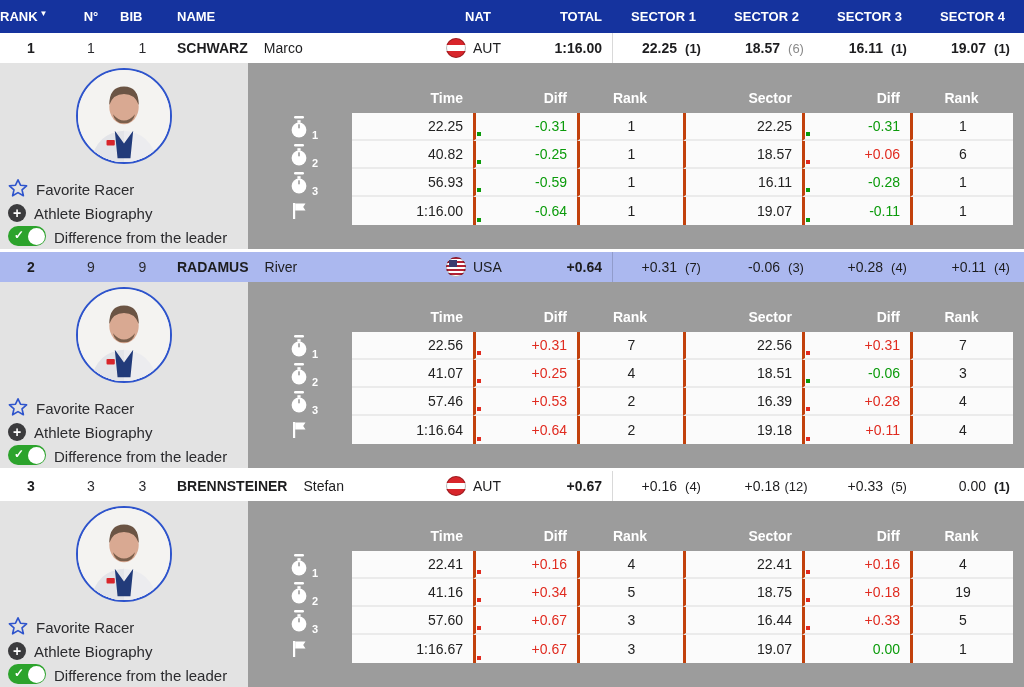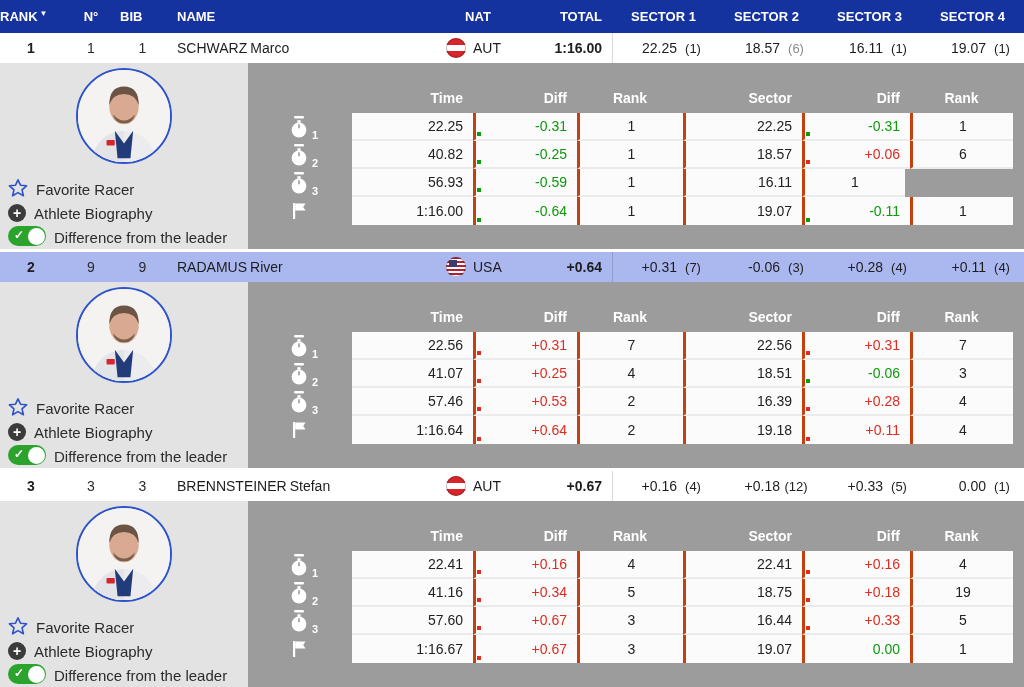--- a/index.html
+++ b/index.html
@@ -23,28 +23,28 @@
   .h-sec{width:103px;text-align:center}
   .sort{font-size:8px;vertical-align:super;margin-left:2px}
 
   
   .srow{display:flex;height:30px;align-items:center;background:#fff;cursor:pointer}
   .srow.sel{background:var(--sel)}
   .c-rank{width:62px;text-align:center;font-weight:700}
   .c-no{width:58px;text-align:center;color:#2a2a2e}
   .c-bib{width:45px;text-align:center;color:#2a2a2e}
   .c-name{flex:1;padding-left:12px;white-space:nowrap}
-  .c-name .first{margin-left:3px}
+  .c-name .first{margin-left:16px}
   .c-nat{width:92px;display:flex;align-items:center;gap:7px;justify-content:flex-start;padding-left:14px}
   .c-total{width:88px;text-align:right;padding-right:10px;font-weight:700}
   .c-sec{width:103px;display:flex;justify-content:flex-end;align-items:center;padding-right:6px}
   .c-sec.first{border-left:1px solid rgba(0,0,0,.15);height:100%}
   .sv{text-align:right}
   .sr{width:32px;text-align:center;font-size:13px}
-  .b{font-weight:400}
+  .b{font-weight:700}
   .g{color:#8a8a8a}
 
   
   .flagc{width:20px;height:20px;border-radius:50%;flex:0 0 auto;position:relative;
          box-shadow:inset 0 0 0 1px rgba(0,0,0,.28)}
   .flagc.aut{background:linear-gradient(#D8252B 0 34%,#fff 34% 66%,#D8252B 66% 100%)}
   .flagc.usa{background:repeating-linear-gradient(#B22234 0 2px,#fff 2px 4px);overflow:hidden;border-radius:50%}
   .flagc.usa::after{content:'';position:absolute;left:3px;top:3px;width:8px;height:7px;background:#3C3B6E}
 
   
@@ -243,20 +243,24 @@
                 <span class="sw-sub">3</span>
               </span>
             </div>
             <div class="dcell w-time">56.93</div>
             <div class="dcell w-diff1">
               <span class="tick neg"></span>
               <span class="neg">-0.59</span>
             </div>
             <div class="dcell w-rank1 rankc">1</div>
             <div class="dcell w-sector">16.11</div>
+            <div class="dcell w-diff2">
+              <span class="tick neg"></span>
+              <span class="neg">-0.28</span>
+            </div>
             <div class="dcell w-rank2 rankc">1</div>
           </div>
 
           <div class="drow">
             <div class="ico">
               <span class="sw-wrap">
                 <svg width="20" height="22" viewBox="0 0 20 22">
                   <rect x="4" y="3" width="2.2" height="16" fill="#fff"></rect>
                   <path d="M6.2 3.5 H16.5 L14.2 7 L16.5 10.5 H6.2 Z" fill="#fff"></path>
                 </svg>

